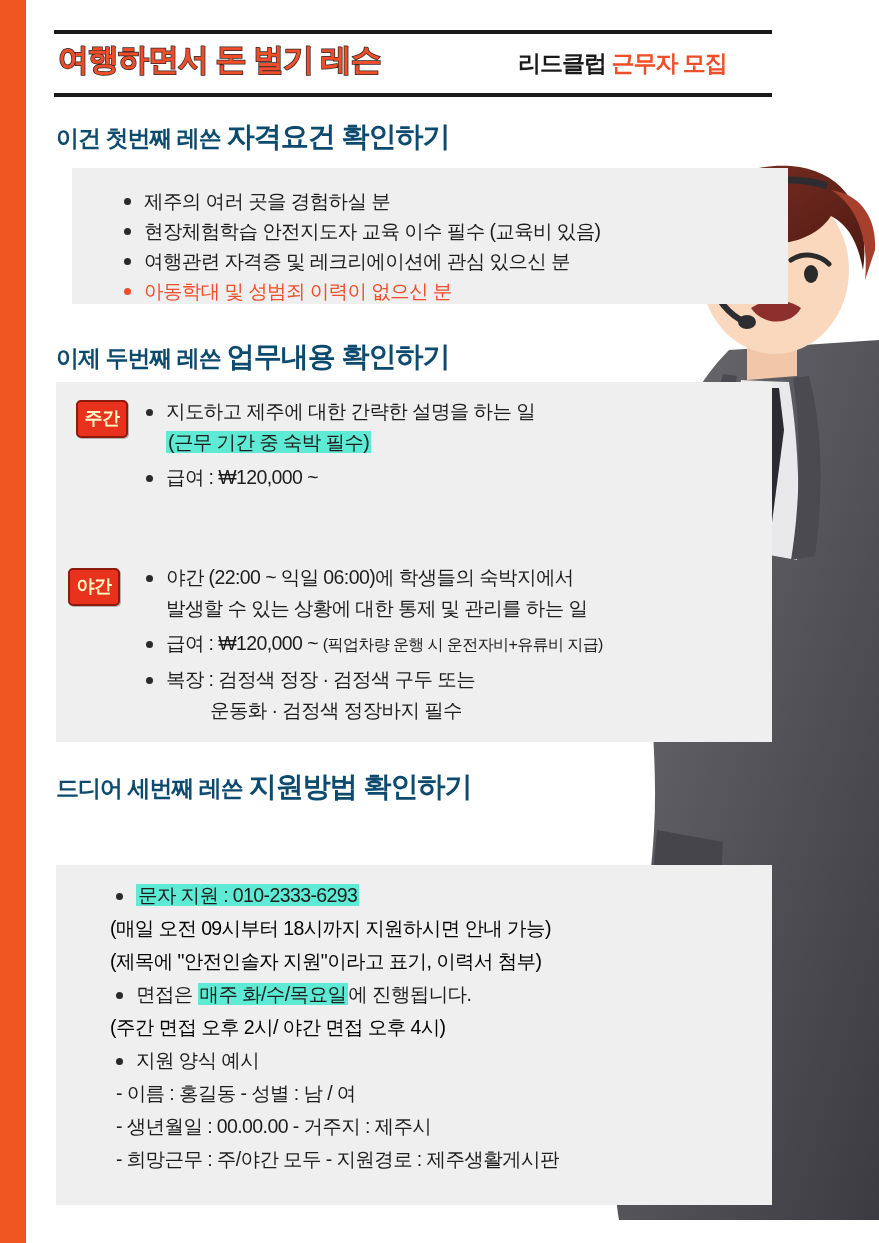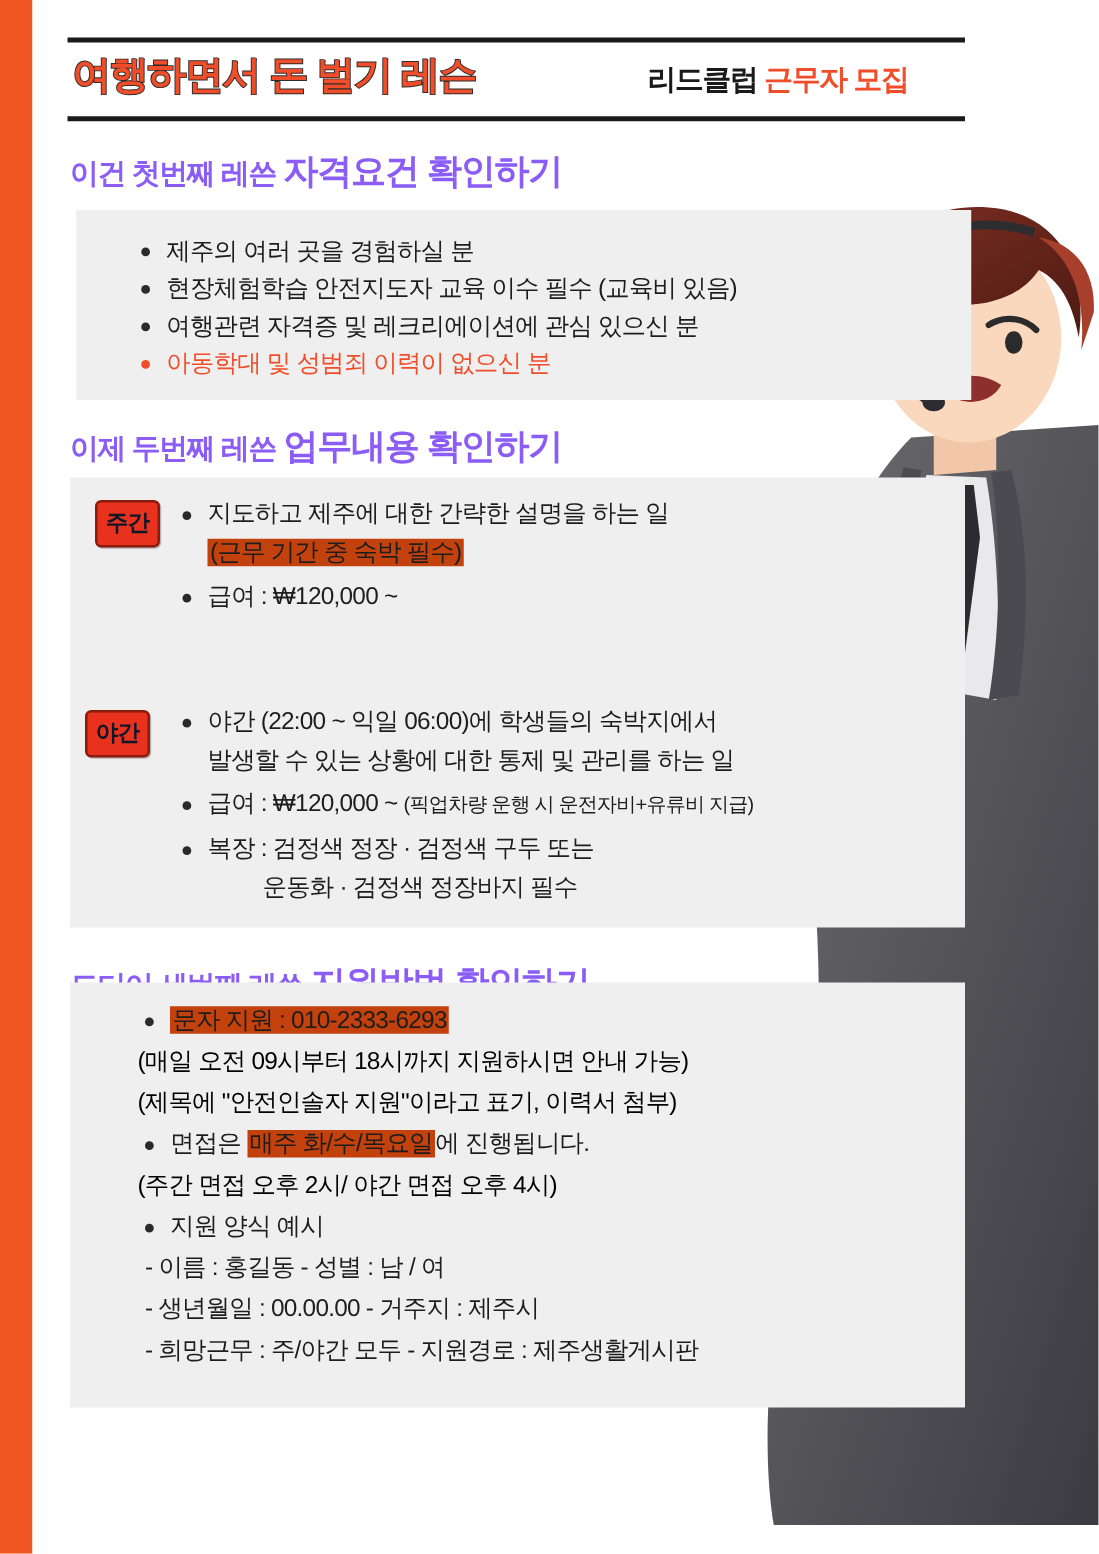--- a/index.html
+++ b/index.html
@@ -92,21 +92,21 @@
     white-space: nowrap;
     line-height: 34px;
   }
   .title-sub .accent { color: #f04d2a; }
 
   
   .sec-head {
     position: absolute;
     left: 56px;
     white-space: nowrap;
-    color: #8b5cf6;
+    color: #0c4a6e;
     letter-spacing: -1px;
   }
   .sec-head .small {
     font-size: 23px;
     font-weight: bold;
   }
   .sec-head .big {
     font-size: 28px;
     font-weight: bold;
     margin-left: 6px;
@@ -137,33 +137,33 @@
     left: 6px;
     top: 12px;
     width: 7px; height: 7px;
     border-radius: 50%;
     background: #2a2a2a;
   }
   ul.bullets li.red { color: #f04d2a; }
   ul.bullets li.red::before { background: #f04d2a; }
 
   .hl {
-    background: #c2410c;
+    background: #5eead4;
     padding: 0 2px;
   }
 
   
   .badge {
     position: absolute;
     width: 48px;
     height: 34px;
     background: #e8321e;
     border-radius: 5px;
     border: 2px solid #8c1a0d;
-    color: #0f172a;
+    color: #fef9c3;
     font-size: 18px;
     font-weight: bold;
     text-align: center;
     line-height: 32px;
     letter-spacing: -0.5px;
     box-shadow: 1px 1px 0 rgba(0,0,0,0.25);
   }
 
   .job-list {
     position: absolute;
@@ -294,21 +294,21 @@
     <div class="title-main">여행하면서 돈 벌기 레슨</div>
     <div class="title-sub">
       <span>리드클럽 </span><span class="accent">근무자 모집</span>
     </div>
   </div>
 
   <div class="sec-head" style="top:118px;">
     <span class="small">이건 첫번째 레쓴</span><span class="big">자격요건 확인하기</span>
   </div>
 
-  <div class="panel" style="left:61px; top:168px; width:716px; height:152px;">
+  <div class="panel" style="left:72px; top:168px; width:716px; height:136px;">
     <ul class="bullets" style="position:absolute; left:46px; top:18px; right:10px;">
       <li>제주의 여러 곳을 경험하실 분</li>
       <li>현장체험학습 안전지도자 교육 이수 필수 (교육비 있음)</li>
       <li>여행관련 자격증 및 레크리에이션에 관심 있으신 분</li>
       <li class="red">아동학대 및 성범죄 이력이 없으신 분</li>
     </ul>
   </div>
 
   <div class="sec-head" style="top:338px;">
     <span class="small">이제 두번째 레쓴</span><span class="big">업무내용 확인하기</span>
@@ -338,21 +338,21 @@
         <span>복장 : 검정색 정장 · 검정색 구두 또는</span>
         <span class="cont" style="padding-left:44px;">운동화 · 검정색 정장바지 필수</span>
       </li>
     </ul>
   </div>
 
   <div class="sec-head" style="top:768px;">
     <span class="small">드디어 세번째 레쓴</span><span class="big">지원방법 확인하기</span>
   </div>
 
-  <div class="panel" style="left:56px; top:786px; width:716px; height:340px;">
+  <div class="panel" style="left:56px; top:865px; width:716px; height:340px;">
     <div class="apply-list" style="left:46px; top:14px; width:640px;">
       <div class="bl"><span class="hl">문자 지원 : 010-2333-6293</span></div>
       <div class="plain">(매일 오전 09시부터 18시까지 지원하시면 안내 가능)</div>
       <div class="plain">(제목에 "안전인솔자 지원"이라고 표기, 이력서 첨부)</div>
       <div class="bl"><span>면접은 </span><span class="hl">매주 화/수/목요일</span><span>에 진행됩니다.</span></div>
       <div class="plain">(주간 면접 오후 2시/ 야간 면접 오후 4시)</div>
       <div class="bl">지원 양식 예시</div>
       <div class="indent">- 이름 : 홍길동 - 성별 : 남 / 여</div>
       <div class="indent">- 생년월일 : 00.00.00 - 거주지 : 제주시</div>
       <div class="indent">- 희망근무 : 주/야간 모두 - 지원경로 : 제주생활게시판</div>

